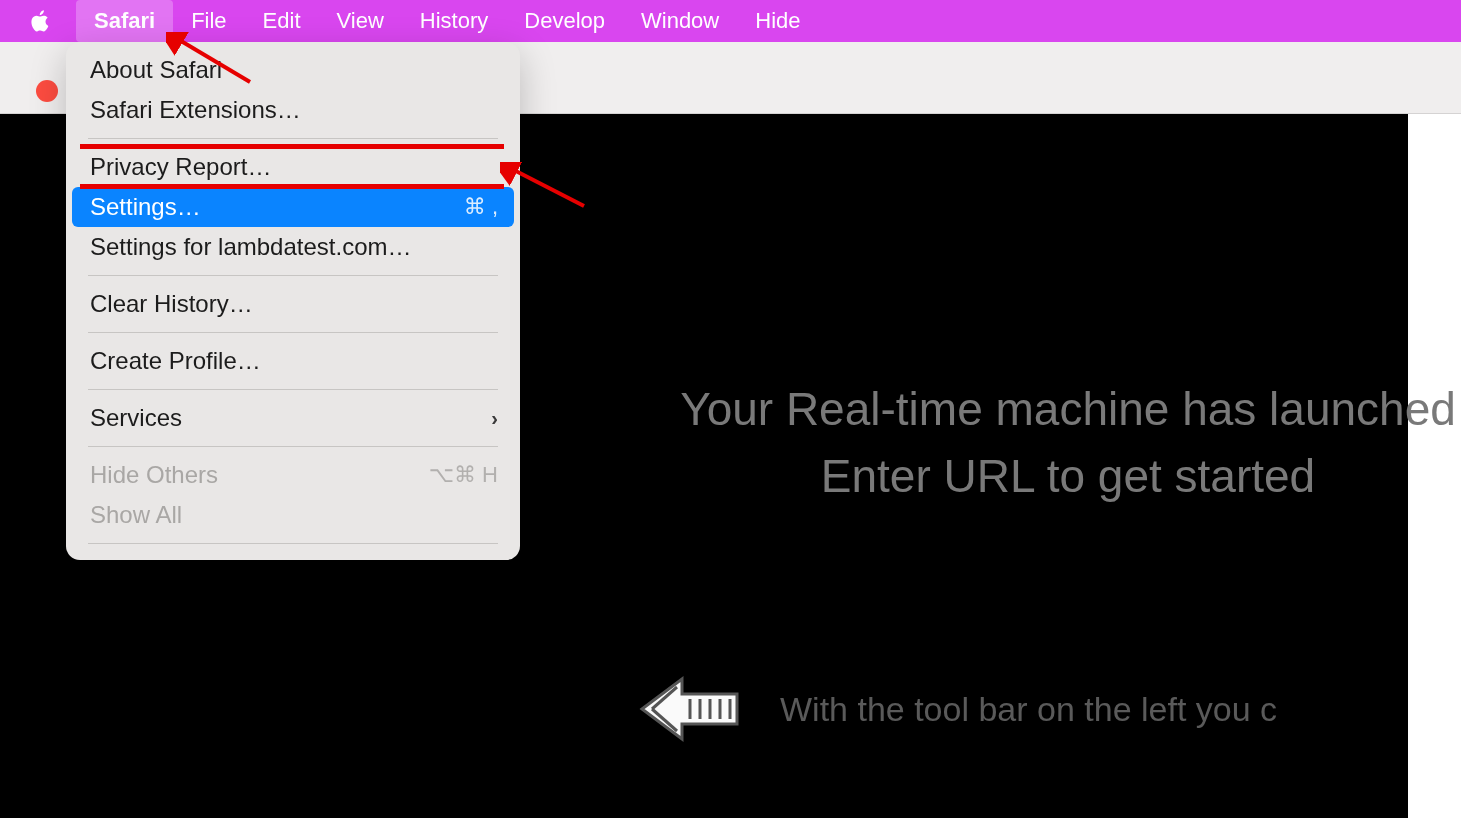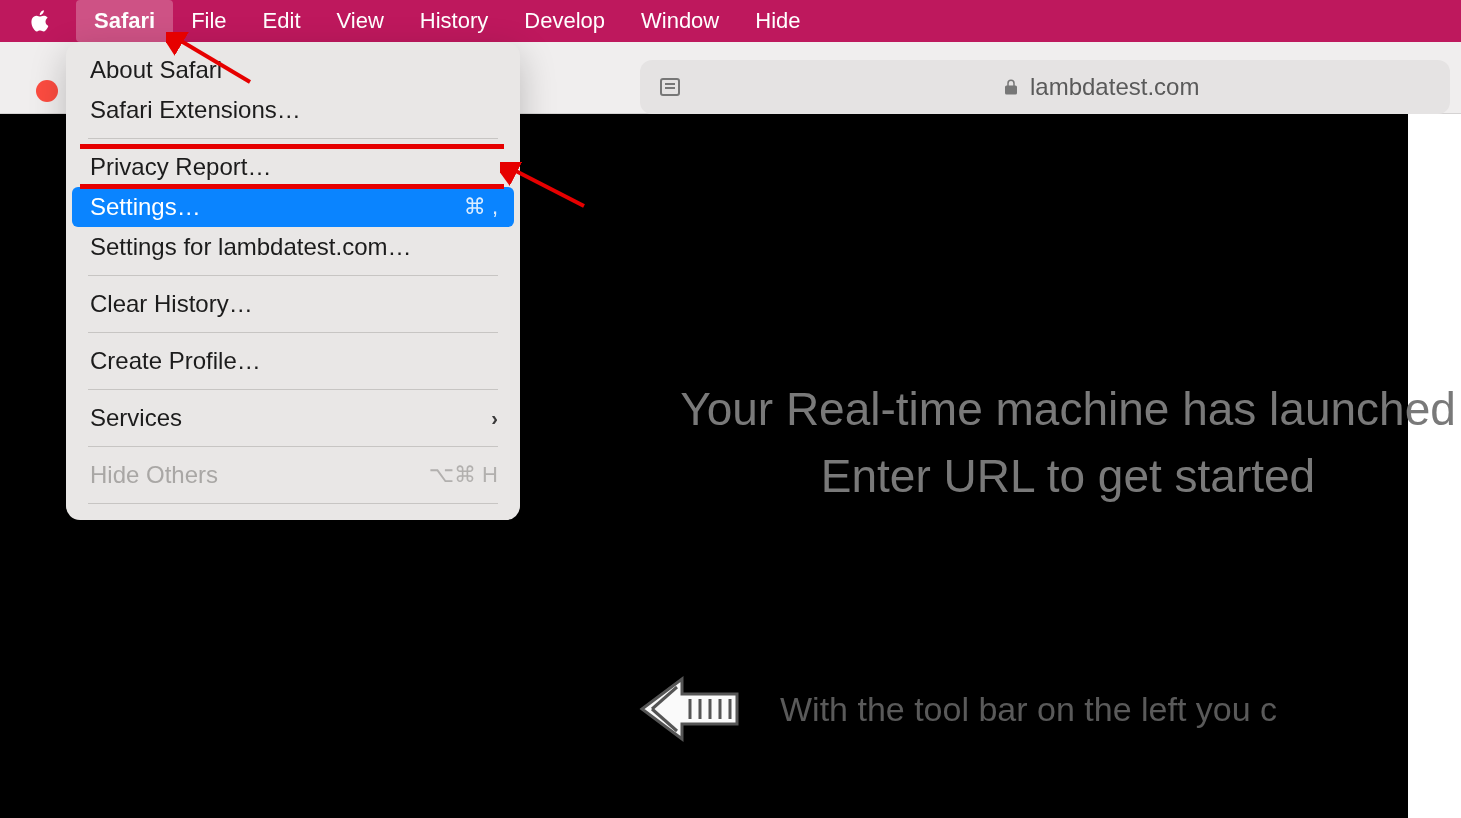--- a/index.html
+++ b/index.html
@@ -5,21 +5,21 @@
     * { margin: 0; padding: 0; box-sizing: border-box; }
     body {
       font-family: -apple-system, BlinkMacSystemFont, "Helvetica Neue", sans-serif;
       width: 1461px;
       height: 818px;
       overflow: hidden;
       position: relative;
       background: #fff;
     }
     .menubar {
-      background: #be185d;
+      background: #d946ef;
       height: 42px;
       display: flex;
       align-items: center;
       color: #fff;
       font-size: 22px;
       padding-left: 28px;
     }
     .apple-icon { width: 24px; height: 24px; margin-right: 24px; }
     .menubar-item {
       padding: 8px 18px;
@@ -160,33 +160,20 @@
   <div class="menubar-item">Edit</div>
   <div class="menubar-item">View</div>
   <div class="menubar-item">History</div>
   <div class="menubar-item">Develop</div>
   <div class="menubar-item">Window</div>
   <div class="menubar-item">Hide</div>
 </div>
 
 <div class="toolbar">
   <div class="traffic-close"></div>
-  <div class="addrbar">
-    <svg class="reader-icon" width="24" height="24" viewBox="0 0 24 24" fill="none" stroke="#777" stroke-width="2">
-        <rect x="3" y="4" width="18" height="16" rx="2"></rect>
-        <line x1="7" y1="9" x2="17" y2="9"></line>
-        <line x1="7" y1="13" x2="17" y2="13"></line>
-      </svg>
-    <span class="addr-text">
-      <svg width="18" height="18" viewBox="0 0 24 24" fill="#777">
-          <path d="M12 2a5 5 0 0 0-5 5v3H6a2 2 0 0 0-2 2v8a2 2 0 0 0 2 2h12a2 2 0 0 0 2-2v-8a2 2 0 0 0-2-2h-1V7a5 5 0 0 0-5-5zm-3 5a3 3 0 1 1 6 0v3H9V7z"></path>
-        </svg>
-      <span>lambdatest.com</span>
-    </span>
-  </div>
 </div>
 
 <div class="dropdown">
   <div class="menu-item">
       <span>About Safari</span>
     </div>
   <div class="menu-item">
       <span>Safari Extensions…</span>
     </div>
   <div class="menu-sep"></div>
@@ -211,20 +198,23 @@
   <div class="menu-sep"></div>
   <div class="menu-item">
     <span>Services</span>
     <span class="chevron">›</span>
   </div>
   <div class="menu-sep"></div>
   <div class="menu-item disabled">
     <span>Hide Others</span>
     <span class="shortcut">⌥⌘ H</span>
   </div>
+  <div class="menu-item disabled">
+      <span>Show All</span>
+    </div>
   <div class="menu-sep"></div>
 </div>
 
 <svg class="arrow1" viewBox="0 0 90 60">
     <defs>
       <marker id="ah1" markerWidth="8" markerHeight="8" refX="2" refY="4" orient="auto">
         <path d="M0,0 L8,4 L0,8 z" fill="#e60000"></path>
       </marker>
     </defs>
     <line x1="84" y1="50" x2="10" y2="6" stroke="#e60000" stroke-width="4" marker-end="url(#ah1)"></line>

